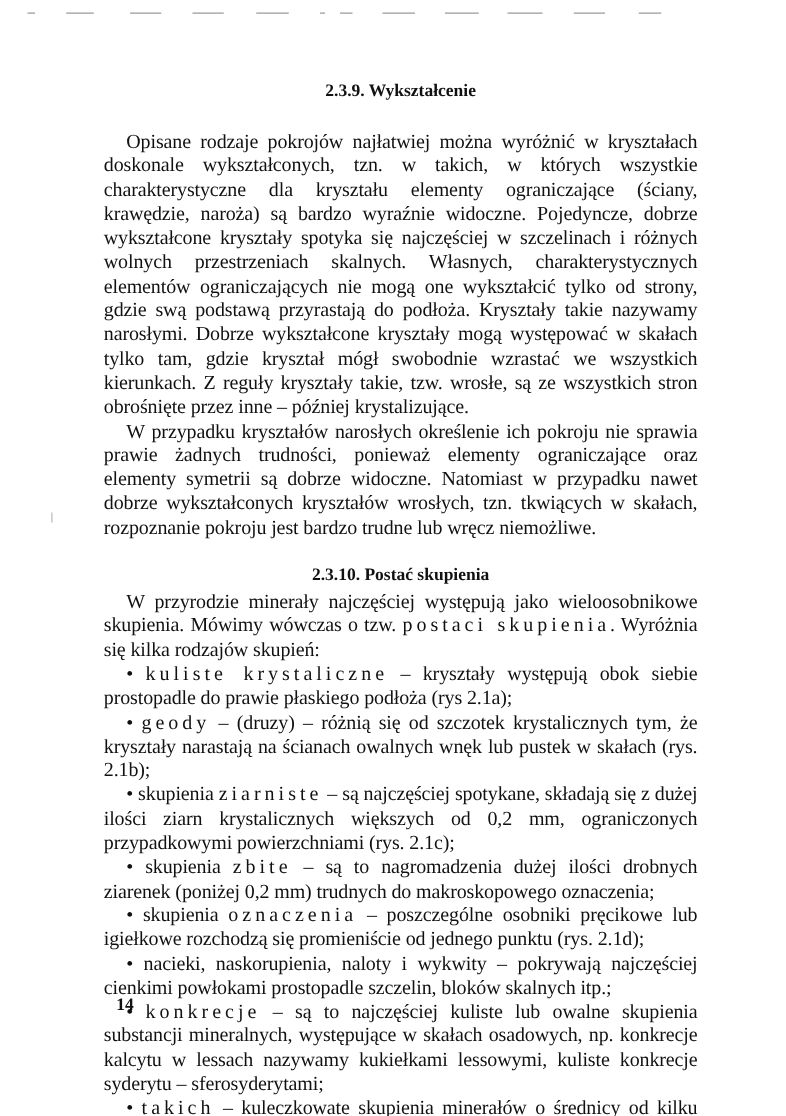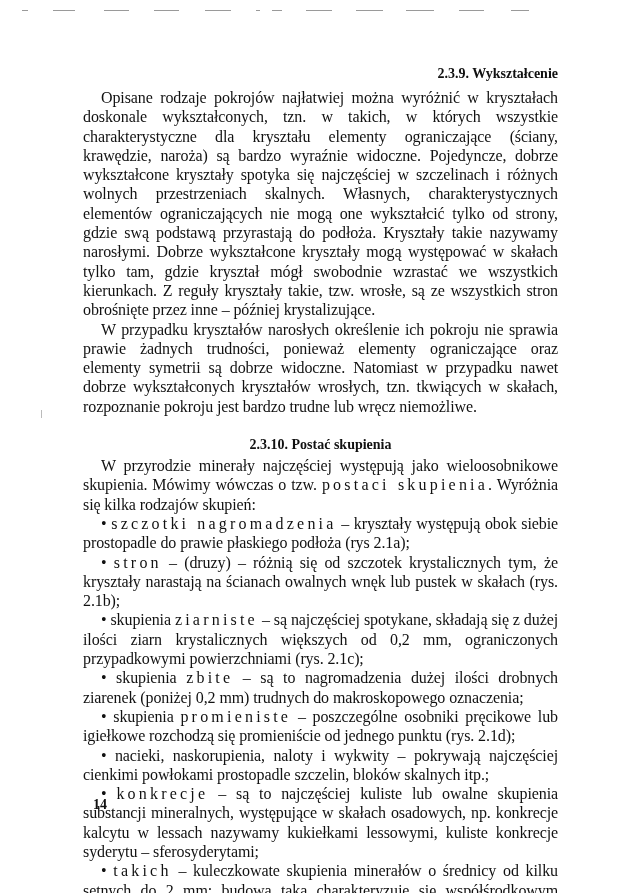--- a/index.html
+++ b/index.html
@@ -4,21 +4,21 @@
   <style>
     html, body { margin: 0; padding: 0; background: #ffffff; }
     body { width: 629px; height: 893px; position: relative; overflow: hidden;
            font-family: "Liberation Serif", "DejaVu Serif", serif; color: #111; }
     .top-artifacts { position: absolute; top: 8px; left: 0; width: 629px; height: 6px; }
     .top-artifacts span { position: absolute; top: 2px; height: 1px; background: #9a9a9a; }
     .page { position: absolute; left: 83px; top: 64px; width: 475px; }
     h2 { font-size: 14px; font-weight: bold; text-align: center; margin: 0; line-height: 20px; }
     p { margin: 0; font-size: 16px; line-height: 19.3px; text-align: justify; text-indent: 18px;
         hyphens: manual; letter-spacing: -0.1px; }
-    .h1 { margin-bottom: 4px; text-align: right; }
+    .h1 { margin-bottom: 20px; }
     .h2 { margin-top: 19px; margin-bottom: 1px; }
     .sp { letter-spacing: 3.2px; }
     .pagenum { position: absolute; left: 93px; top: 797px; font-size: 14px; font-weight: bold; }
     .margin-mark { position: absolute; left: 41px; top: 410px; width: 1px; height: 8px; background: #bbb; }
   </style>
 </head>
 <body>
 
 <div class="top-artifacts">
   <span style="left:22px;width:6px"></span>
@@ -38,23 +38,23 @@
 <div class="margin-mark"></div>
 
 <div class="page">
   <h2 class="h1">2.3.9. Wykształcenie</h2>
   <p>Opisane rodzaje pokrojów najłatwiej można wyróżnić w kryształach doskonale wykształconych, tzn. w takich, w których wszystkie charakterystyczne dla kryształu elementy ograniczające (ściany, krawędzie, naroża) są bardzo wyraźnie widoczne. Pojedyncze, dobrze wykształcone kryształy spotyka się najczęściej w szczelinach i różnych wolnych przestrzeniach skalnych. Własnych, charakterystycznych elementów ograniczających nie mogą one wykształcić tylko od strony, gdzie swą podstawą przyrastają do podłoża. Kryształy takie nazywamy narosłymi. Dobrze wykształcone kryształy mogą występować w skałach tylko tam, gdzie kryształ mógł swobodnie wzrastać we wszystkich kierunkach. Z reguły kryształy takie, tzw. wrosłe, są ze wszystkich stron obrośnięte przez inne – później krystalizujące.</p>
   <p>W przypadku kryształów narosłych określenie ich pokroju nie sprawia prawie żadnych trudności, ponieważ elementy ograniczające oraz elementy symetrii są dobrze widoczne. Natomiast w przypadku nawet dobrze wykształconych kryształów wrosłych, tzn. tkwiących w skałach, rozpoznanie pokroju jest bardzo trudne lub wręcz niemożliwe.</p>
 
   <h2 class="h2">2.3.10. Postać skupienia</h2>
   <p><span>W przyrodzie minerały najczęściej występują jako wieloosobnikowe skupienia. Mówimy wówczas o tzw. </span><span class="sp">postaci skupienia</span><span>. Wyróżnia się kilka rodzajów skupień:</span></p>
 
-  <p><span>• </span><span class="sp">szczotki nagromadzenia</span><span> – kryształy występują obok siebie prostopadle do prawie płaskiego podłoża (rys 2.1a);</span></p>
-  <p><span>• </span><span class="sp">stron</span><span> – (druzy) – różnią się od szczotek krystalicznych tym, że kryształy narastają na ścianach owalnych wnęk lub pustek w skałach (rys. 2.1b);</span></p>
+  <p><span>• </span><span class="sp">kuliste krystaliczne</span><span> – kryształy występują obok siebie prostopadle do prawie płaskiego podłoża (rys 2.1a);</span></p>
+  <p><span>• </span><span class="sp">geody</span><span> – (druzy) – różnią się od szczotek krystalicznych tym, że kryształy narastają na ścianach owalnych wnęk lub pustek w skałach (rys. 2.1b);</span></p>
   <p><span>• skupienia </span><span class="sp">ziarniste</span><span> – są najczęściej spotykane, składają się z dużej ilości ziarn krystalicznych większych od 0,2 mm, ograniczonych przypadkowymi powierzchniami (rys. 2.1c);</span></p>
   <p><span>• skupienia </span><span class="sp">zbite</span><span> – są to nagromadzenia dużej ilości drobnych ziarenek (poniżej 0,2 mm) trudnych do makroskopowego oznaczenia;</span></p>
-  <p><span>• skupienia </span><span class="sp">promieniste</span><span> – poszczególne osobniki pręcikowe lub igiełkowe rozchodzą się promieniście od jednego punktu (rys. 2.1d);</span></p>
+  <p><span>• skupienia </span><span class="sp">oznaczenia</span><span> – poszczególne osobniki pręcikowe lub igiełkowe rozchodzą się promieniście od jednego punktu (rys. 2.1d);</span></p>
   <p><span>• </span><span class="sp"></span><span>nacieki, naskorupienia, naloty i wykwity – pokrywają najczęściej cienkimi powłokami prostopadle szczelin, bloków skalnych itp.;</span></p>
   <p><span>• </span><span class="sp">konkrecje</span><span> – są to najczęściej kuliste lub owalne skupienia substancji mineralnych, występujące w skałach osadowych, np. konkrecje kalcytu w lessach nazywamy kukiełkami lessowymi, kuliste konkrecje syderytu – sferosyderytami;</span></p>
   <p><span>• </span><span class="sp">takich</span><span> – kuleczkowate skupienia minerałów o średnicy od kilku setnych do 2 mm; budowa taka charakteryzuje się współśrodkowym naskorupieniem (rys. 2.1e);</span></p>
 </div>
 
 <div class="pagenum">14</div>
 
 </body></html>

